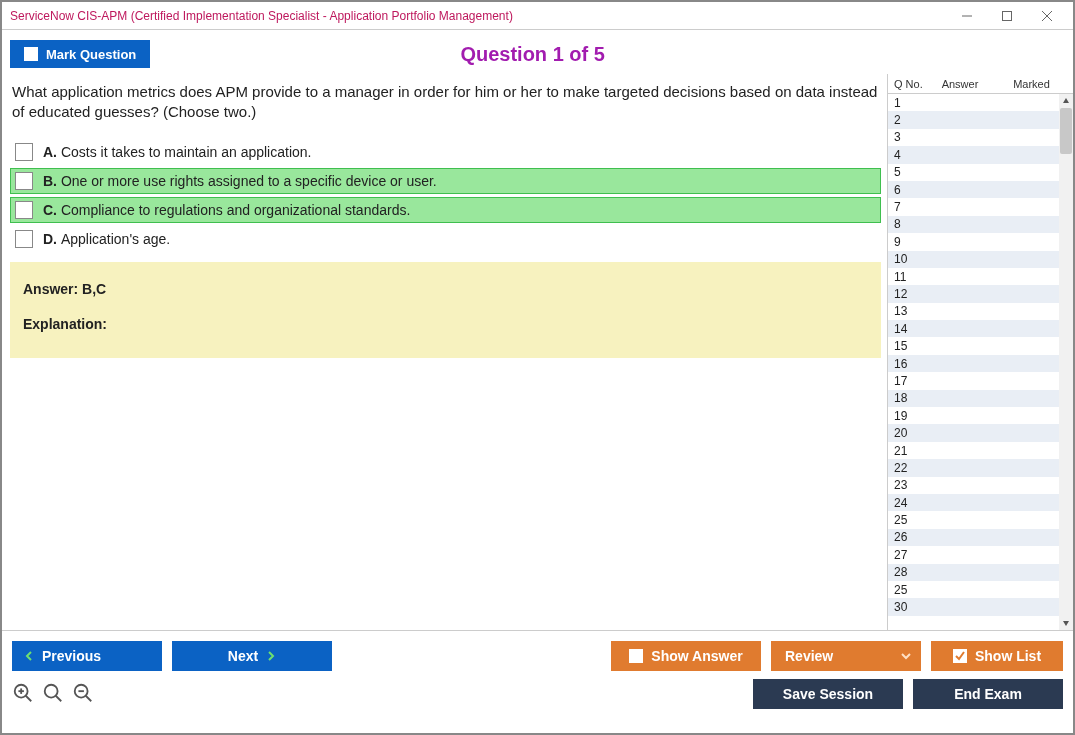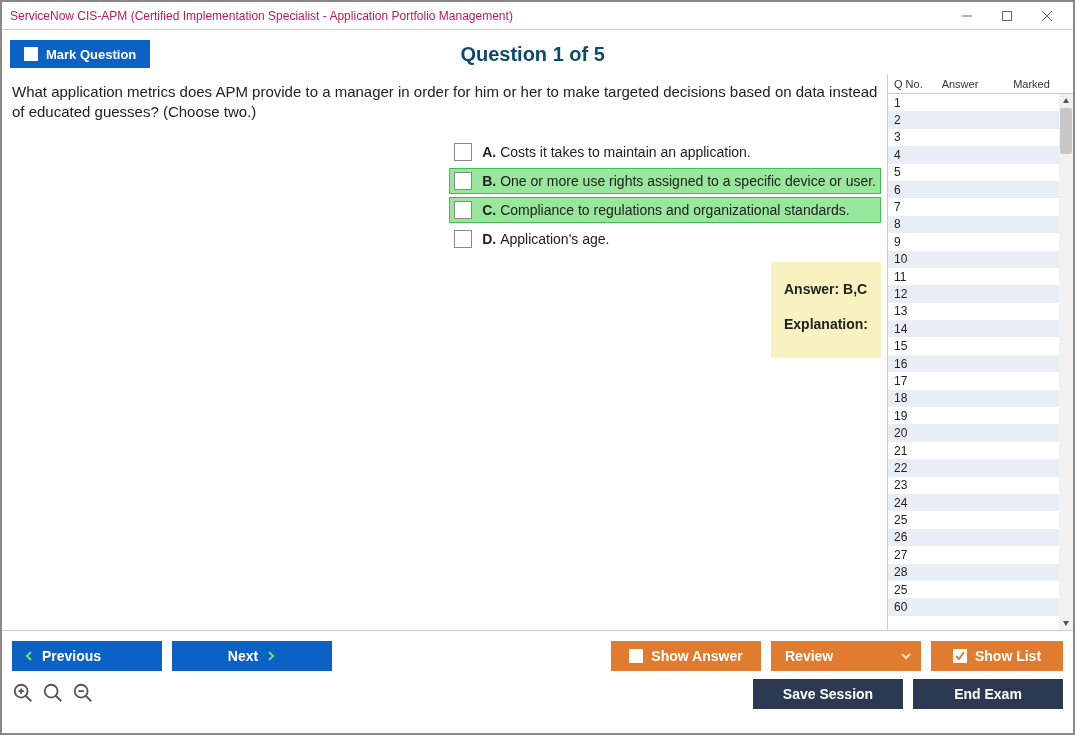--- a/index.html
+++ b/index.html
@@ -8,23 +8,23 @@
   .titlebar { height: 28px; display: flex; align-items: center; justify-content: space-between; padding: 0 6px 0 8px; border-bottom: 1px solid #ccc; background: #fff; }
   .titlebar-text { font-size: 12px; color: #be185d; }
   .window-controls { display: flex; gap: 0; }
   .win-btn { width: 40px; height: 24px; display: flex; align-items: center; justify-content: center; color: #666; background: transparent; border: none; cursor: pointer; }
   .win-btn svg { width: 12px; height: 12px; }
   .content { flex: 1; display: flex; flex-direction: column; min-height: 0; }
   .top-row { display: flex; align-items: center; padding: 10px 8px 6px 8px; }
   .mark-btn { background: #0b62c4; color: #fff; border: none; height: 28px; padding: 0 14px; display: inline-flex; align-items: center; gap: 8px; font-weight: bold; font-size: 13px; cursor: pointer; }
   .mark-btn .chk { width: 14px; height: 14px; background: #fff; display: inline-block; }
   .qh-wrap { flex: 1; display: flex; justify-content: center; }
-  .question-heading { font-size: 20px; font-weight: bold; color: #0c4a6e; text-align: left; }
+  .question-heading { font-size: 20px; font-weight: bold; color: #a21caf; text-align: left; }
   .middle { flex: 1; display: flex; min-height: 0; border-bottom: 1px solid #ccc; }
-  .left-pane { flex: 1; padding: 6px 6px 6px 8px; display: flex; flex-direction: column; gap: 10px; overflow: hidden; align-items: flex-end; }
+  .left-pane { flex: 1; padding: 6px 6px 6px 8px; display: flex; flex-direction: column; gap: 10px; overflow: hidden; }
   .question-text { font-size: 15px; line-height: 1.35; color: #222; padding: 2px 2px 6px 2px; }
   .options { display: flex; flex-direction: column; gap: 3px; }
   .option { display: flex; align-items: center; gap: 10px; padding: 3px 4px; font-size: 14px; border: 1px solid transparent; }
   .option.highlight { background: #99e79c; border: 1px solid #3fbf4f; }
   .option .box { width: 18px; height: 18px; border: 1px solid #888; background: #fff; flex: 0 0 auto; cursor: pointer; }
   .option .label { }
   .option .label b { font-weight: bold; }
   .answer-panel { background: #f7f2bf; border: 1px solid #f7f2bf; padding: 14px 12px 20px 12px; font-size: 14px; line-height: 1.8; }
   .answer-panel .ans-line { font-weight: bold; margin-bottom: 10px; }
   .answer-panel .exp-line { font-weight: bold; }
@@ -165,21 +165,21 @@
               <div class="qrow">20</div>
               <div class="qrow">21</div>
               <div class="qrow">22</div>
               <div class="qrow">23</div>
               <div class="qrow">24</div>
               <div class="qrow">25</div>
               <div class="qrow">26</div>
               <div class="qrow">27</div>
               <div class="qrow">28</div>
               <div class="qrow">25</div>
-              <div class="qrow">60</div>
+              <div class="qrow">30</div>
             </div>
           <div class="scrollbar">
             <div class="scroll-arrow up">
               <svg width="8" height="8" viewBox="0 0 8 8">
                   <polygon points="4,1 7,6 1,6" fill="#555"></polygon>
                 </svg>
             </div>
             <div class="scroll-thumb"></div>
             <div class="scroll-arrow down">
               <svg width="8" height="8" viewBox="0 0 8 8">

